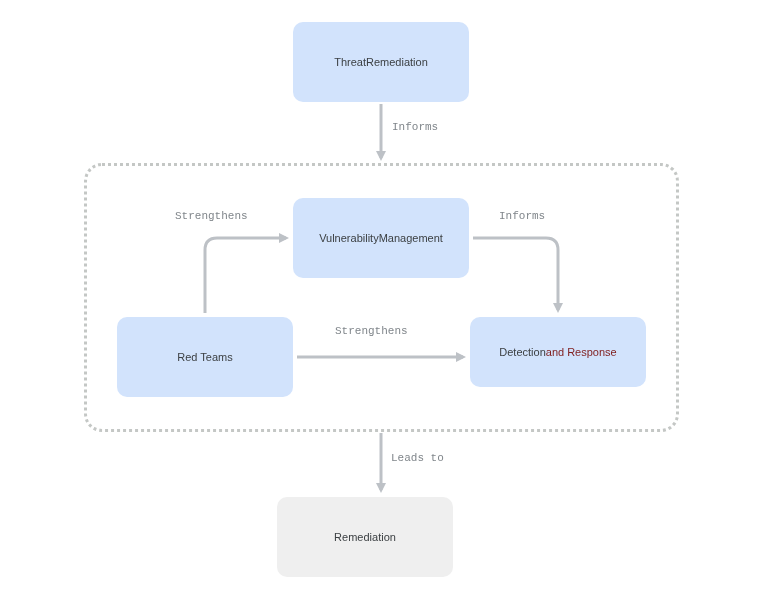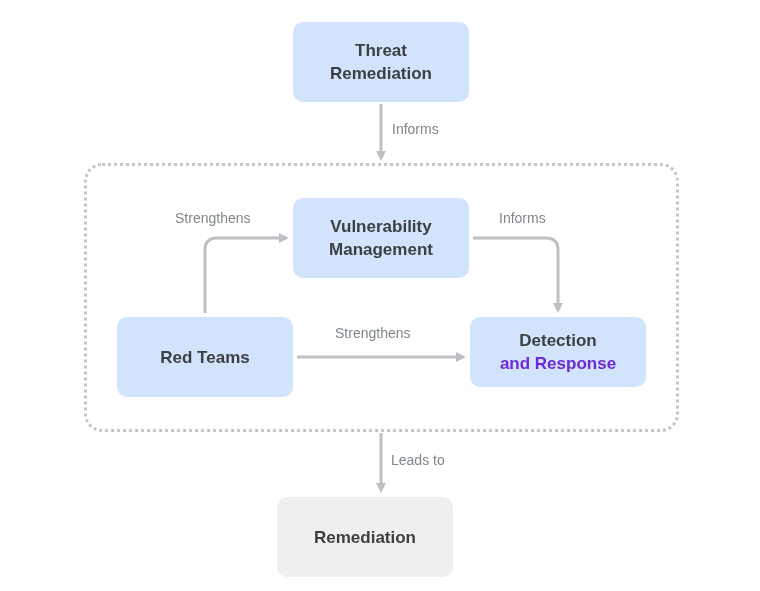--- a/index.html
+++ b/index.html
@@ -3,29 +3,29 @@
   <meta charset="utf-8">
   <style>
     html, body { margin: 0; padding: 0; }
     body {
       width: 760px; height: 591px; background: #ffffff; position: relative; overflow: hidden;
       font-family: "Liberation Sans", "DejaVu Sans", sans-serif;
     }
     .node {
       position: absolute; box-sizing: border-box;
       border-radius: 10px;
-      display: flex; align-items: center; justify-content: center; flex-direction: column;
-      text-align: center; font-weight: bold; font-size: 17px; line-height: 23px;
+      display: flex; align-items: center; justify-content: center; flex-direction: row;
+      text-align: center; font-weight: normal; font-size: 11px; line-height: 23px;
       color: #3c4043;
     }
     .node.blue { background: #d2e3fc; }
     .node.gray { background: #efefef; }
     .node span { display: block; }
     .edge-label {
-      position: absolute; font-size: 14px; color: #80868b; white-space: nowrap;
+      position: absolute; font-size: 11px; color: #80868b; white-space: nowrap; font-family: Liberation Mono, monospace;
     }
     .container {
       position: absolute; left: 84px; top: 163px; width: 595px; height: 269px;
       box-sizing: border-box; border: 3px dotted #c4c7c5; border-radius: 18px;
     }
     svg.edges { position: absolute; left: 0; top: 0; }
   </style>
 </head>
 <body>
 
@@ -53,21 +53,21 @@
   <span>Vulnerability</span>
   <span>Management</span>
 </div>
 
 <div class="node blue" style="left:117px; top:317px; width:176px; height:80px;">
   <span>Red Teams</span>
 </div>
 
 <div class="node blue" style="left:470px; top:317px; width:176px; height:70px;">
   <span>Detection</span>
-  <span style="color:#6d28d9;">and Response</span>
+  <span style="color:#7f1d1d;">and Response</span>
 </div>
 
 <div class="node gray" style="left:277px; top:497px; width:176px; height:80px;">
   <span>Remediation</span>
 </div>
 
 <div class="edge-label" style="left:392px; top:121px;">Informs</div>
 <div class="edge-label" style="left:175px; top:210px;">Strengthens</div>
 <div class="edge-label" style="left:499px; top:210px;">Informs</div>
 <div class="edge-label" style="left:335px; top:325px;">Strengthens</div>

